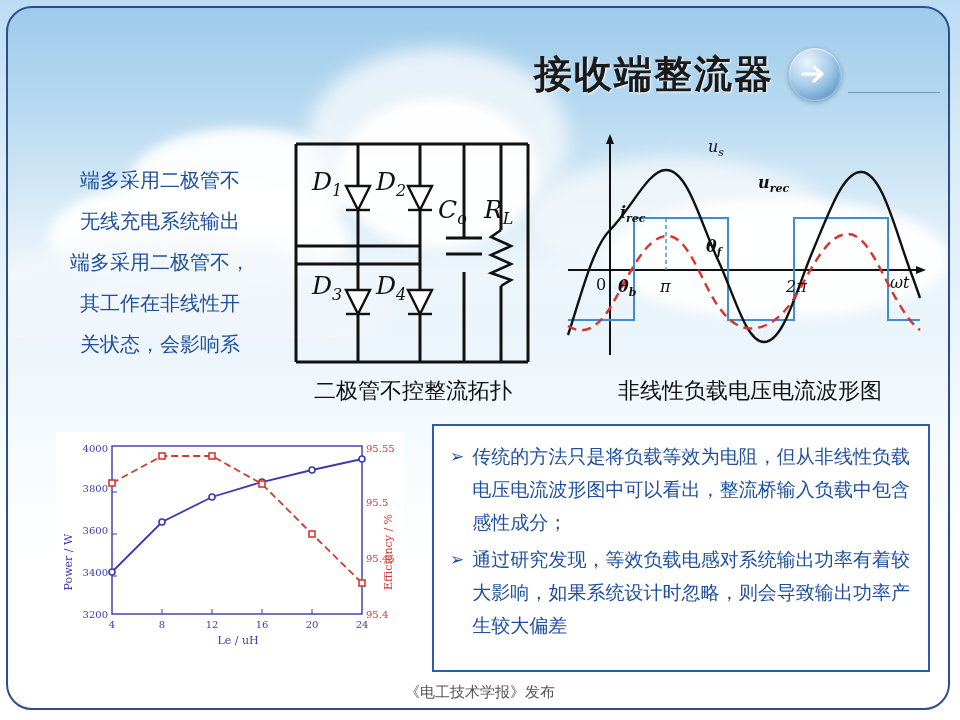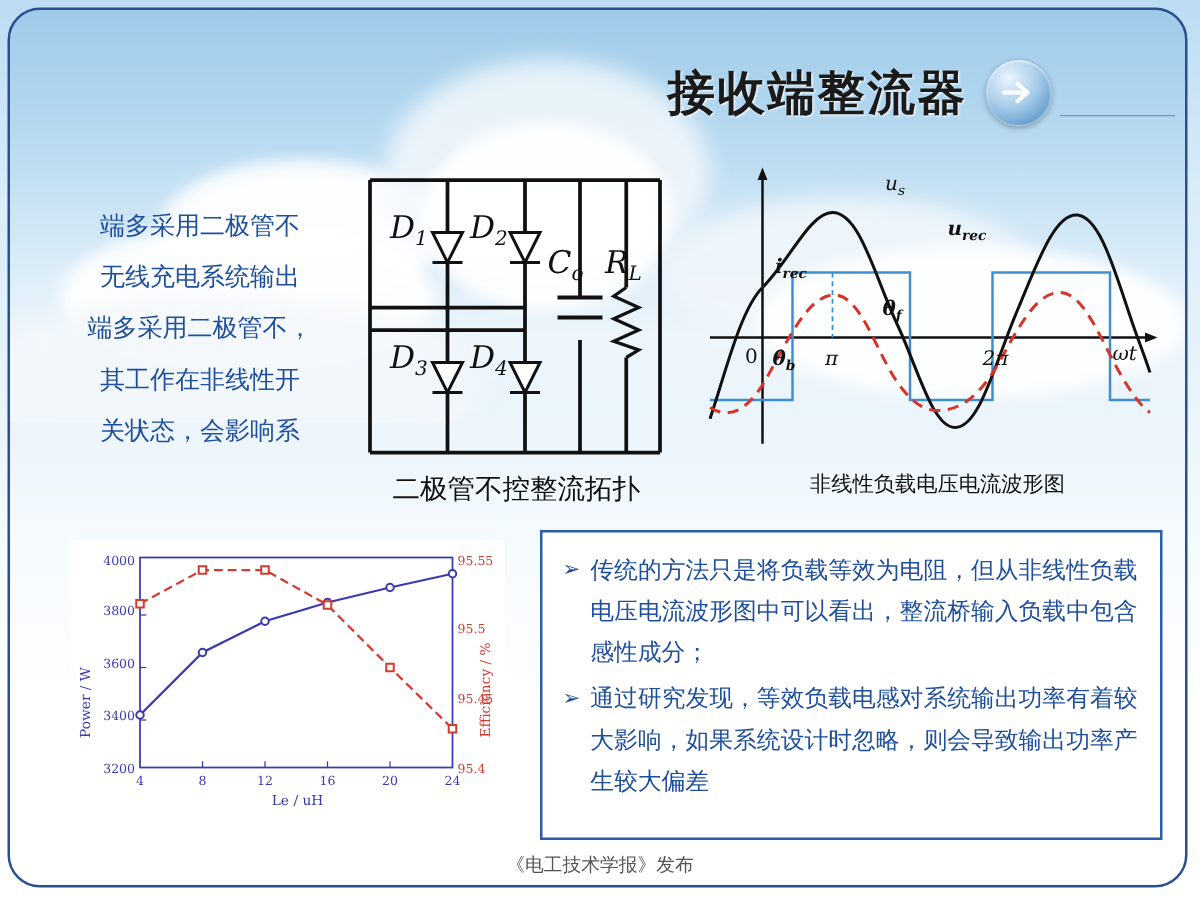--- a/index.html
+++ b/index.html
@@ -67,21 +67,21 @@
   
   .circuit{position:absolute;left:288px;top:138px;width:248px;height:230px;}
   .cap-circuit{
     position:absolute;left:290px;top:376px;width:246px;text-align:center;
     font-size:22px;color:#111;font-family:Liberation Sans, sans-serif;
   }
   
   .wave{position:absolute;left:548px;top:130px;width:392px;height:240px;}
   .cap-wave{
     position:absolute;left:570px;top:376px;width:360px;text-align:center;
-    font-size:17px;color:#111;font-family:Liberation Mono, monospace;
+    font-size:22px;color:#111;font-family:Liberation Mono, monospace;
   }
 
   
   .chart-box{
     position:absolute;left:56px;top:432px;width:348px;height:220px;
     background:#ffffff;
   }
   
   .bullets{
     position:absolute;left:432px;top:424px;width:498px;height:248px;

